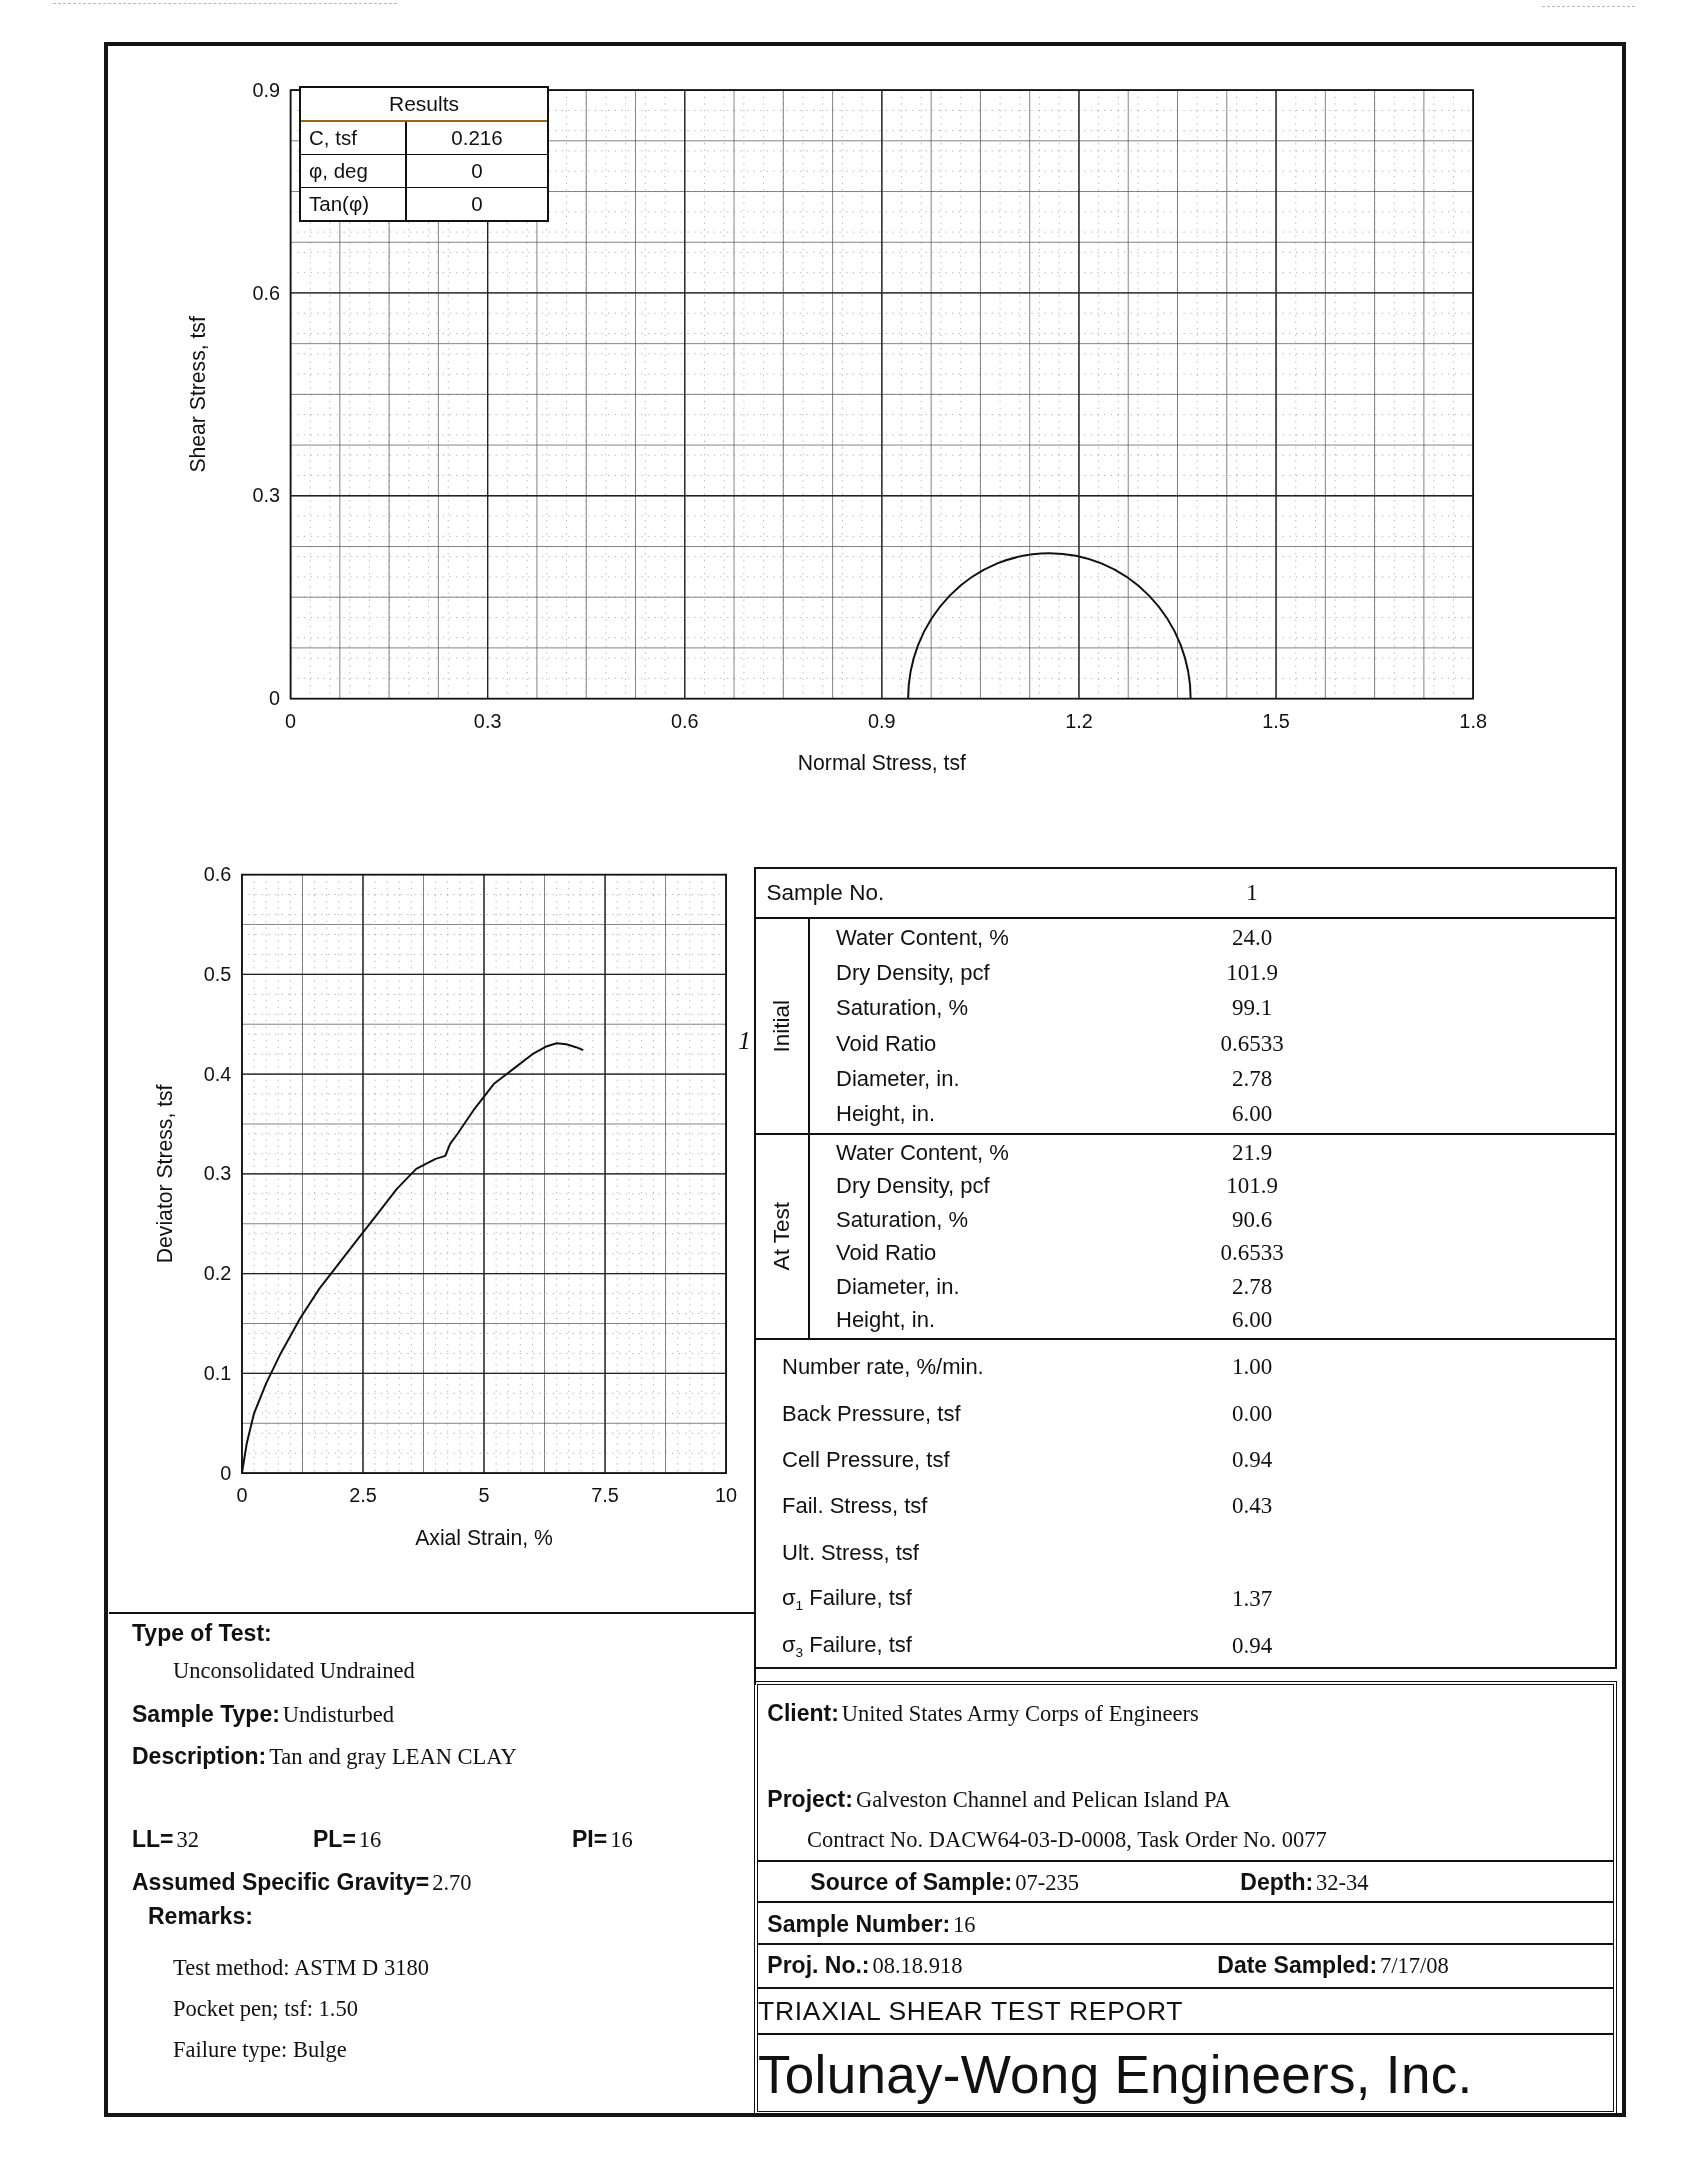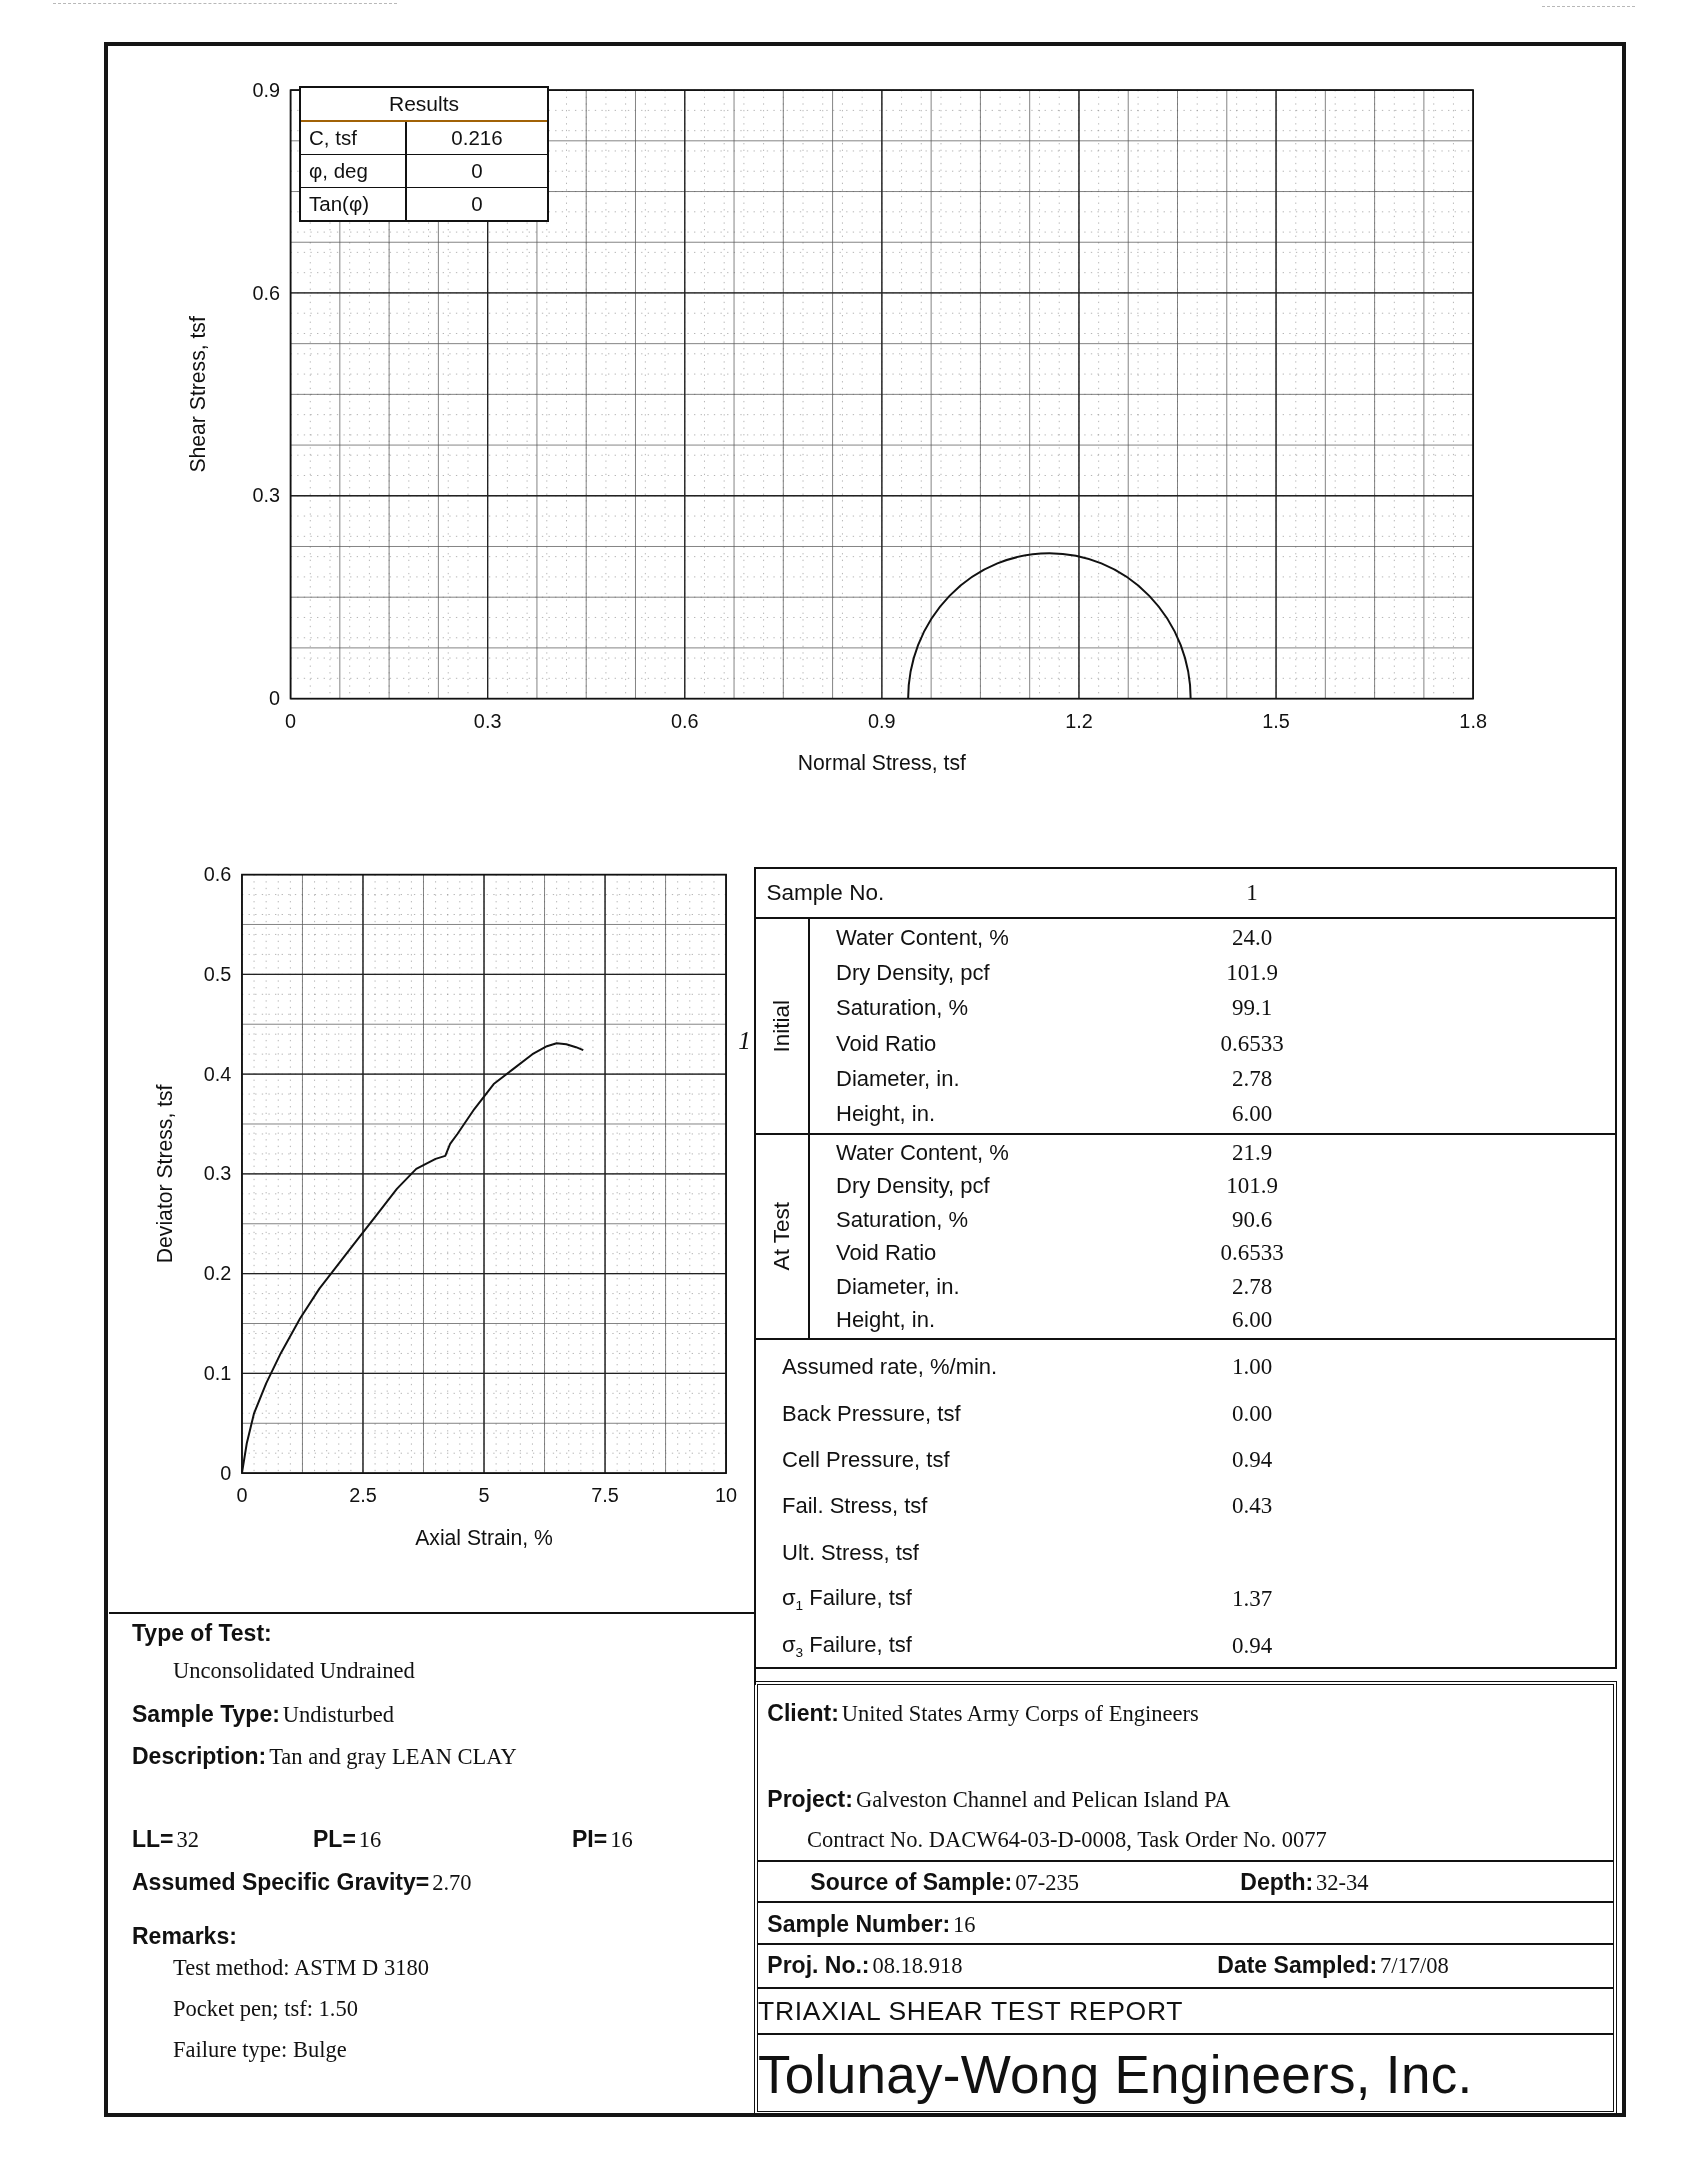--- a/index.html
+++ b/index.html
@@ -440,21 +440,21 @@
       </div>
       <div class="st-row">
         <span class="st-label">Height, in.</span>
         <span class="st-value">6.00</span>
       </div>
     </div>
   </div>
 
   <div class="st-lower">
     <div class="st-row">
-      <span class="st-label">Assumed rate, %/min.</span>
+      <span class="st-label">Number rate, %/min.</span>
       <span class="st-value">1.00</span>
     </div>
     <div class="st-row">
       <span class="st-label">Back Pressure, tsf</span>
       <span class="st-value">0.00</span>
     </div>
     <div class="st-row">
       <span class="st-label">Cell Pressure, tsf</span>
       <span class="st-value">0.94</span>
     </div>
@@ -502,21 +502,21 @@
     </span>
     <span style="position:absolute;left:440px;white-space:nowrap;">
       <span class="lbl">PI=</span>
       <span class="val">16</span>
     </span>
   </div>
   <div class="tline" style="top:249px;">
     <span class="lbl">Assumed Specific Gravity=</span>
     <span class="val">2.70</span>
   </div>
-  <div class="tline" style="top:303px;"><span class="lbl">Remarks:</span></div>
+  <div class="tline" style="top:283px;margin-left:16px;"><span class="lbl">Remarks:</span></div>
   <div class="tline indent" style="top:335px;"><span class="val">Test method: ASTM D 3180</span></div>
   <div class="tline indent" style="top:376px;"><span class="val">Pocket pen; tsf: 1.50</span></div>
   <div class="tline indent" style="top:417px;"><span class="val">Failure type: Bulge</span></div>
 </div>
 
 <div class="pblock">
   <div class="p-row" style="top:14.6px;">
     <span class="lbl">Client:</span>
     <span class="val">United States Army Corps of Engineers</span>
   </div>

